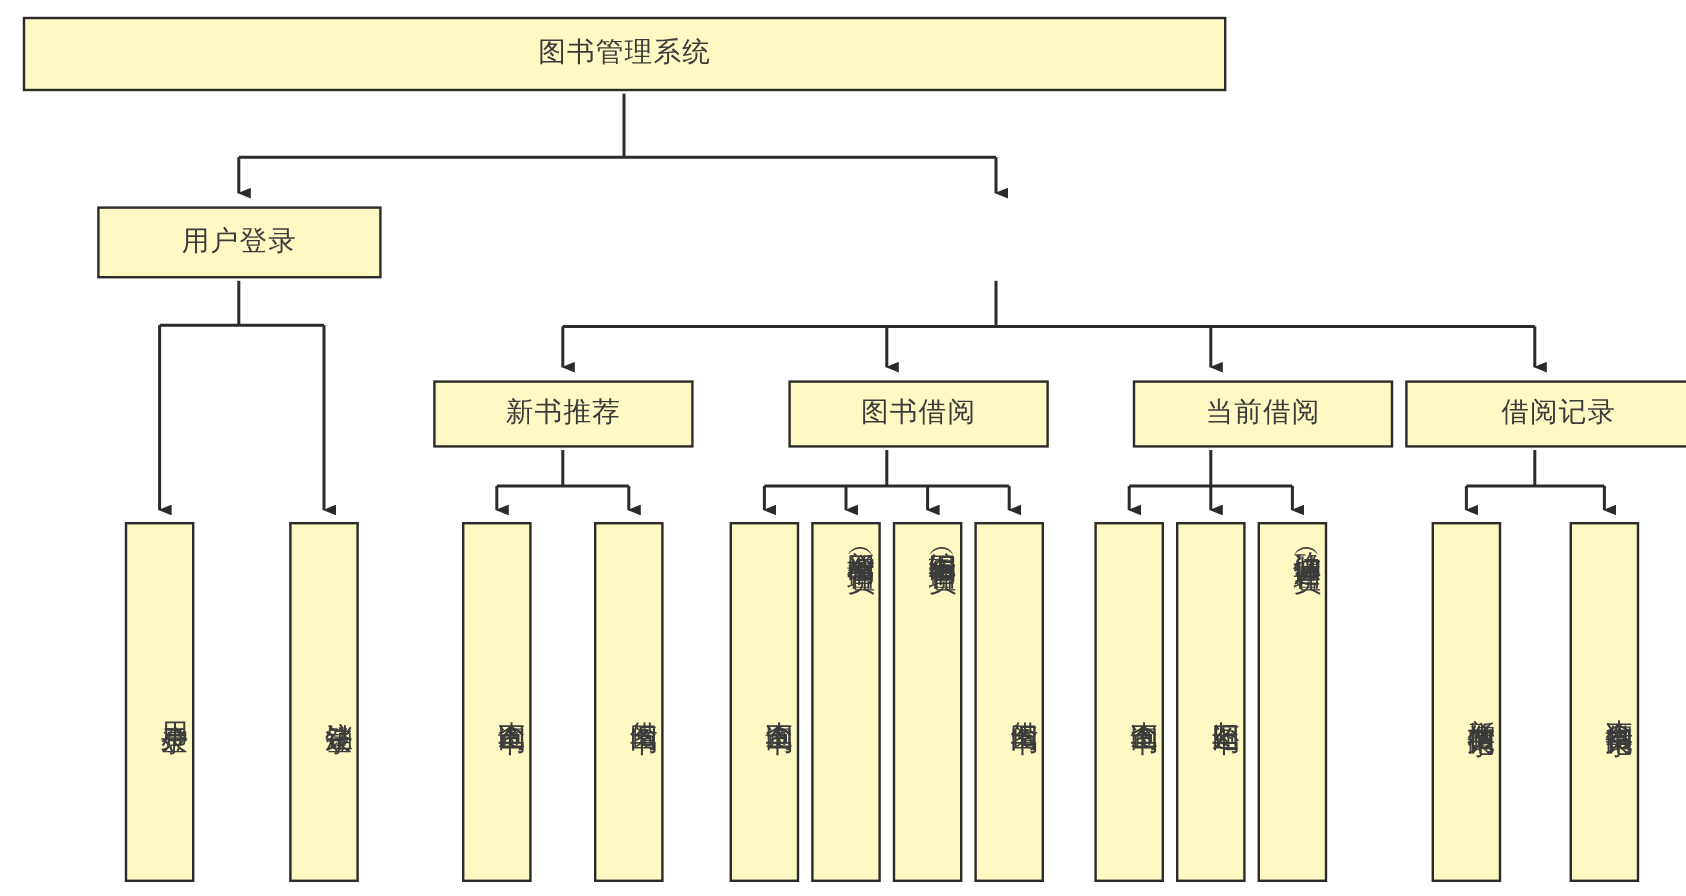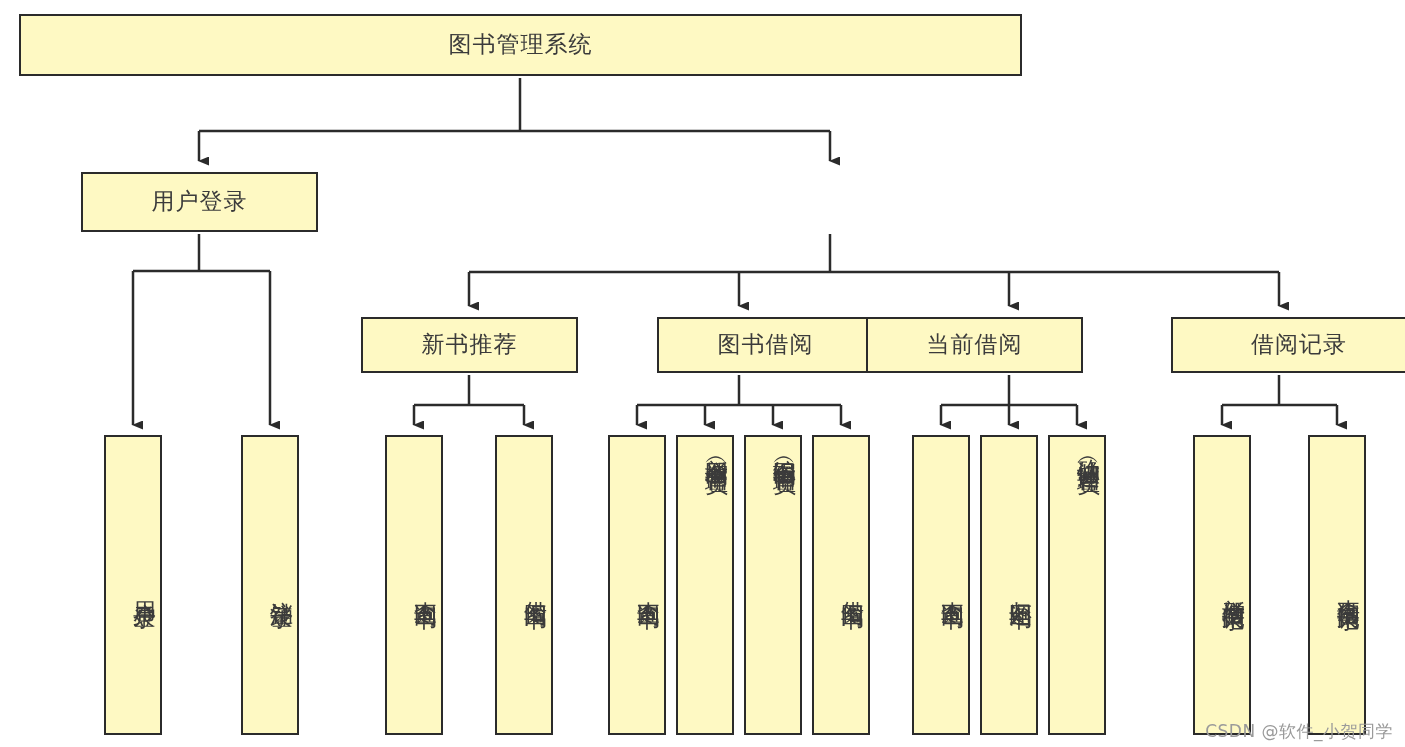--- a/index.html
+++ b/index.html
@@ -132,21 +132,21 @@
   <div class="node node-h" style="left:81px; top:172px; width:237px; height:60px;">
     <span>用户登录</span>
   </div>
 
   <div class="node node-h" style="left:361px; top:317px; width:217px; height:56px;text-align:right;">
     <span>新书推荐</span>
   </div>
   <div class="node node-h" style="left:631px; top:317px; width:217px; height:56px;margin-left:26px;">
     <span>图书借阅</span>
   </div>
-  <div class="node node-h" style="left:866px; top:317px; width:217px; height:56px;">
+  <div class="node node-h" style="left:944px; top:317px; width:217px; height:56px;">
     <span>当前借阅</span>
   </div>
   <div class="node node-h" style="left:1171px; top:317px; width:256px; height:56px;">
     <span>借阅记录</span>
   </div>
 
   <div class="node node-v" style="left:104px; top:435px; width:58px; height:300px;">
     <span>用户登录</span>
   </div>
   <div class="node node-v" style="left:241px; top:435px; width:58px; height:300px;">
@@ -183,15 +183,14 @@
     <span>确认归还（管理员）</span>
   </div>
 
   <div class="node node-v" style="left:1193px; top:435px; width:58px; height:300px;">
     <span>新增借阅记录</span>
   </div>
   <div class="node node-v" style="left:1308px; top:435px; width:58px; height:300px;">
     <span>查询借阅记录</span>
   </div>
 
-  <div id="watermark">CSDN @软件_小贺同学</div>
 
 </div>
 
 </body></html>

